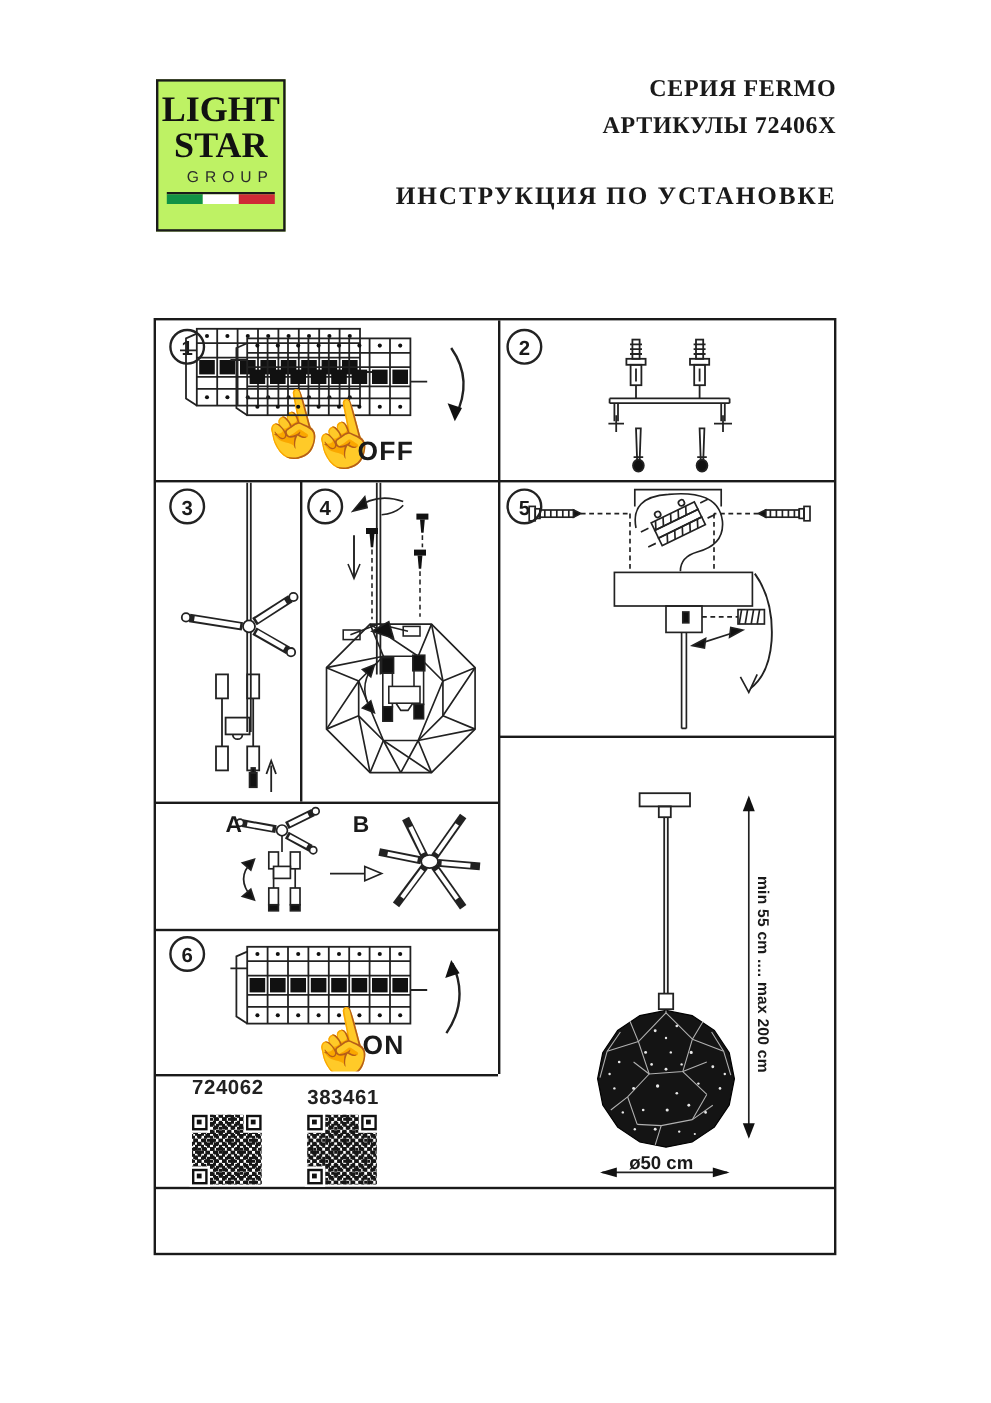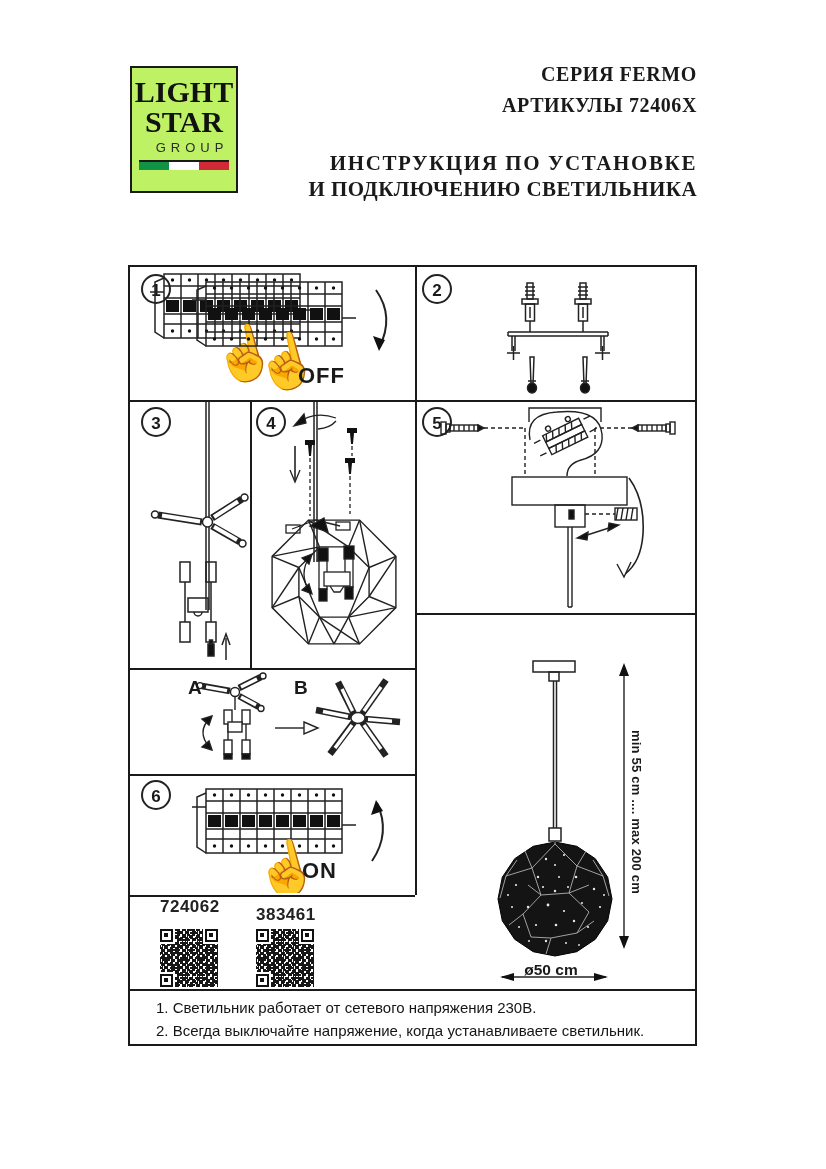--- a/index.html
+++ b/index.html
@@ -60,21 +60,20 @@
       <span style="background:#119245"></span>
       <span style="background:#ffffff"></span>
       <span style="background:#cf2a36"></span>
     </div>
   </div>
 
   <div class="header-text">
     <div class="ht-series">СЕРИЯ FERMO</div>
     <div class="ht-article">АРТИКУЛЫ 72406X</div>
     <div class="ht-instr1">ИНСТРУКЦИЯ ПО УСТАНОВКЕ</div>
-    <div class="ht-instr2">И ПОДКЛЮЧЕНИЮ СВЕТИЛЬНИКА</div>
   </div>
 
   <div class="main-box">
 
     <div class="vline" style="left:285px;top:0;height:628px"></div>
     <div class="vline" style="left:120px;top:133px;height:268px"></div>
     <div class="hline" style="left:0;top:133px;width:565px"></div>
     <div class="hline" style="left:285px;top:346px;width:280px"></div>
     <div class="hline" style="left:0;top:401px;width:285px"></div>
     <div class="hline" style="left:0;top:507px;width:285px"></div>
@@ -439,19 +438,15 @@
       </g>
       <g stroke="#222" stroke-width="1.4" fill="none">
         <path d="M86,362 H190"></path>
         <polygon points="84,362 98,358 98,366" fill="#111" stroke="none"></polygon>
         <polygon points="192,362 178,358 178,366" fill="#111" stroke="none"></polygon>
       </g>
     </svg>
     <div class="dim-v">min 55 cm .... max 200 cm</div>
     <div class="dim-h">ø50 cm</div>
 
-    <div class="notes">
-      <div>1. Светильник работает от сетевого напряжения 230В.</div>
-      <div>2. Всегда выключайте напряжение, когда устанавливаете светильник.</div>
-    </div>
   </div>
 
 </div>
 
 </body></html>

